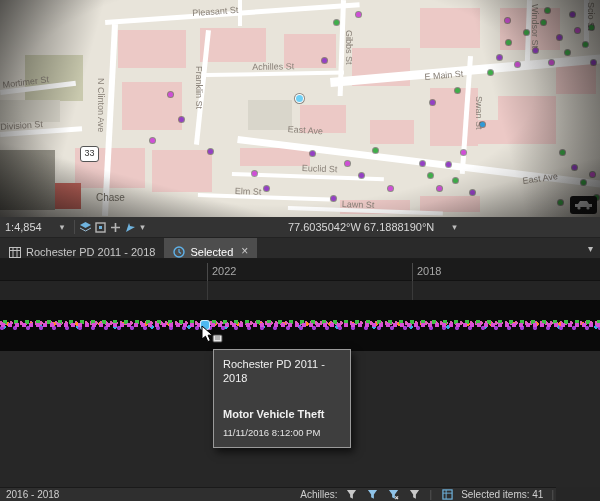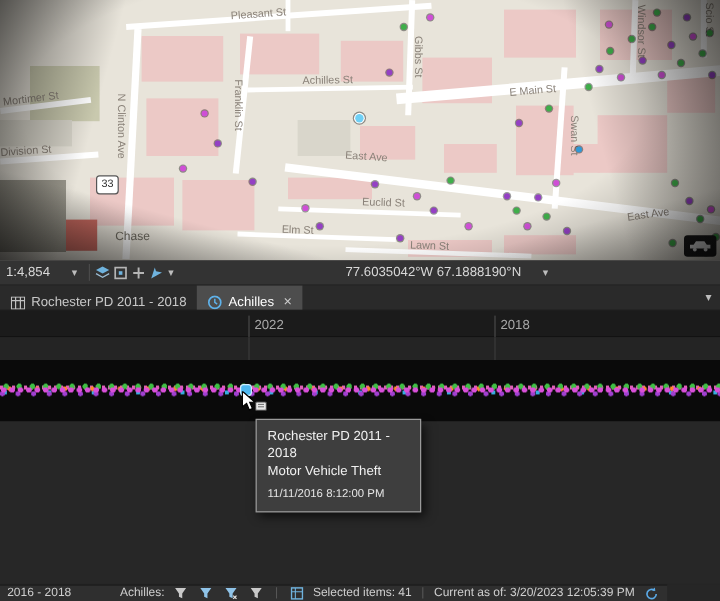--- a/index.html
+++ b/index.html
@@ -61,21 +61,21 @@
       radial-gradient(circle 2.2px at 2px 10px, #a03fd0 92%, transparent 100%),
       radial-gradient(circle 2px at 8px 6px, #ff8a2a 92%, transparent 100%),
       radial-gradient(circle 2px at 4px 9px, #35aee0 92%, transparent 100%),
       radial-gradient(circle 2px at 1px 5px, #e060b8 92%, transparent 100%);
     background-size:7px 14px,11px 14px,13px 14px,23px 14px,37px 14px,5px 14px;}
   .tl-sel{position:absolute;left:201px;top:21px;width:8px;height:8px;border-radius:2px;background:#4db8f0;box-shadow:0 0 0 1px #d0eeff;}
   .cursor{position:absolute;left:201px;top:26px;}
 
   
   .tooltip{position:absolute;left:213px;top:349px;width:118px;background:#3e3e3e;border:1px solid #9a9a9a;box-shadow:3px 4px 8px rgba(0,0,0,.65);color:#f0f0f0;font-size:11px;padding:7px 9px 8px;line-height:1.3;z-index:10;}
-  .tooltip .title{font-weight:normal;margin-top:0;}
+  .tooltip .title{font-weight:bold;margin-top:21px;}
   .tooltip .time{font-size:9.5px;margin-top:6px;color:#e4e4e4;}
 
   
   #bottom-bar{position:absolute;left:0;top:487px;width:556px;height:14px;background:#2f2f2f;border-top:1px solid #1a1a1a;display:flex;align-items:center;font-size:10px;color:#cfcfcf;box-sizing:border-box;}
   #bottom-bar .grp{display:flex;align-items:center;gap:6px;padding:0 6px;}
   .bsep{color:#5a5a5a;padding:0 2px;}
 </style>
 </head>
 <body>
 
@@ -252,21 +252,21 @@
           <rect x="0.5" y="0.5" width="11" height="10" fill="none" stroke="#c0c0c0"></rect>
           <path d="M0.5 3.5h11M4 0.5v10M8 0.5v10" stroke="#c0c0c0"></path>
         </svg>
       <span>Rochester PD 2011 - 2018</span>
     </div>
     <div class="tab active">
       <svg width="12" height="12" viewBox="0 0 12 12">
           <circle cx="6" cy="6" r="5" fill="none" stroke="#5fb2ea" stroke-width="1.4"></circle>
           <path d="M6 3v3l2 1.5" fill="none" stroke="#5fb2ea" stroke-width="1.2"></path>
         </svg>
-      <span>Achilles</span>
+      <span>Selected</span>
       <span class="close">×</span>
     </div>
     <div class="tab-chevron">▾</div>
   </div>
 
   <div id="timeline">
     <div class="tl-header">
       <div class="ytick" style="left:207px;top:4px;height:18px;"></div>
       <span class="ylabel" style="left:212px;">2022</span>
       <div class="ytick" style="left:412px;top:4px;height:18px;"></div>
@@ -330,24 +330,15 @@
     <div class="grp">
       <span class="mini-icon">
         <svg width="11" height="11" viewBox="0 0 12 12">
             <rect x="1" y="1" width="10" height="10" fill="none" stroke="#6fb3de" stroke-width="1.3"></rect>
             <path d="M1 4.5h10M4.5 1v10" stroke="#6fb3de"></path>
           </svg>
       </span>
       <span>Selected items: 41</span>
     </div>
     <span class="bsep">|</span>
-    <div class="grp">
-      <span>Current as of: 3/20/2023 12:05:39 PM</span>
-      <span class="mini-icon">
-        <svg width="12" height="12" viewBox="0 0 14 14">
-            <path d="M11.5 7a4.5 4.5 0 1 1-1.6-3.4" fill="none" stroke="#5aa9e6" stroke-width="1.6"></path>
-            <path d="M10.2 0.8 L10.6 4.2 L7.3 3.4 Z" fill="#5aa9e6"></path>
-          </svg>
-      </span>
-    </div>
   </div>
 
 </div>
 
 </body></html>

